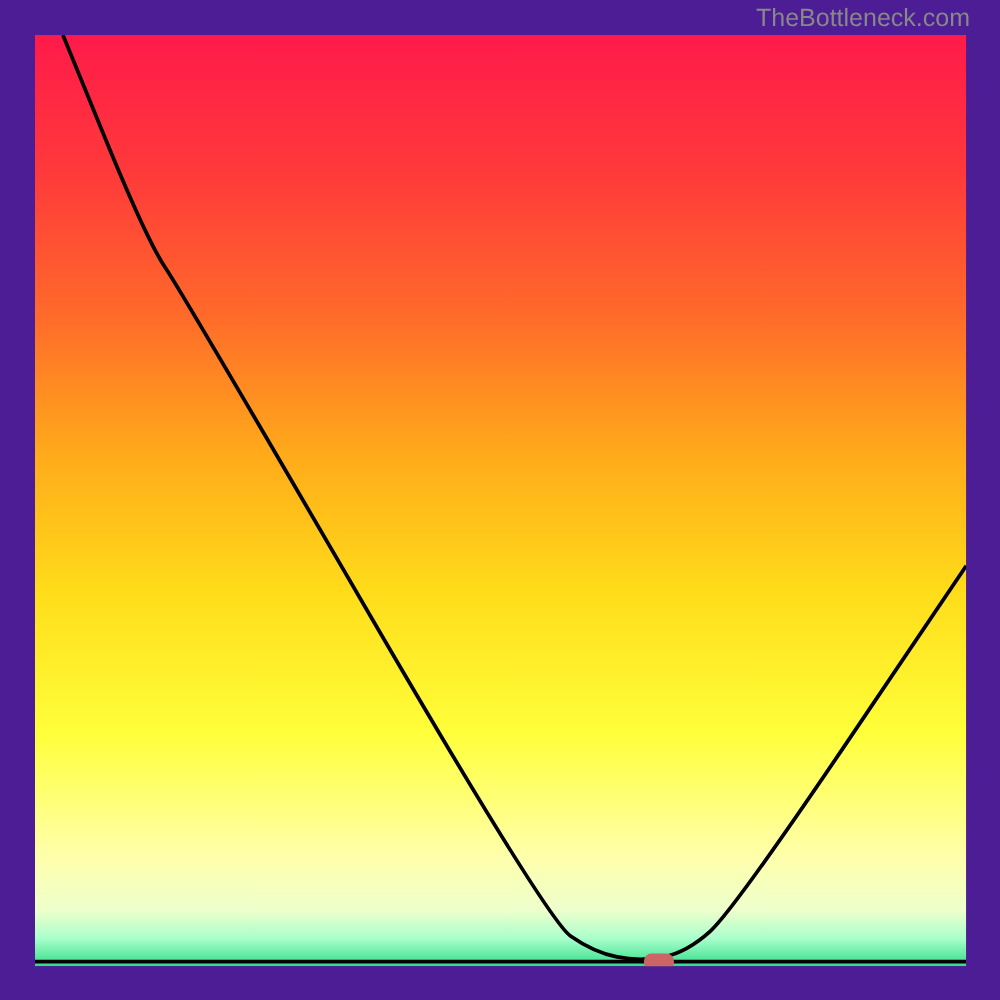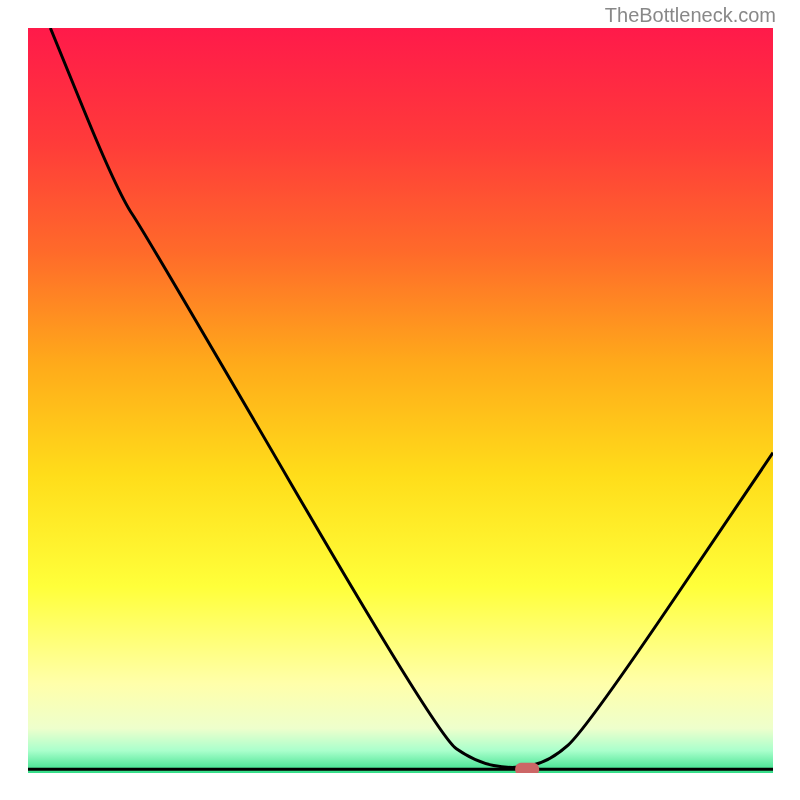--- a/index.html
+++ b/index.html
@@ -8,21 +8,21 @@
     width: 800px;
     height: 800px;
     background: #000;
     overflow: hidden;
     font-family: Arial, sans-serif;
   }
   .container {
     position: relative;
     width: 800px;
     height: 800px;
-    background: #ffffff;
+    background: #4c1d95;
   }
   .plot-area {
     position: absolute;
     left: 28px;
     top: 28px;
     width: 745px;
     height: 745px;
   }
   .watermark {
     position: absolute;

